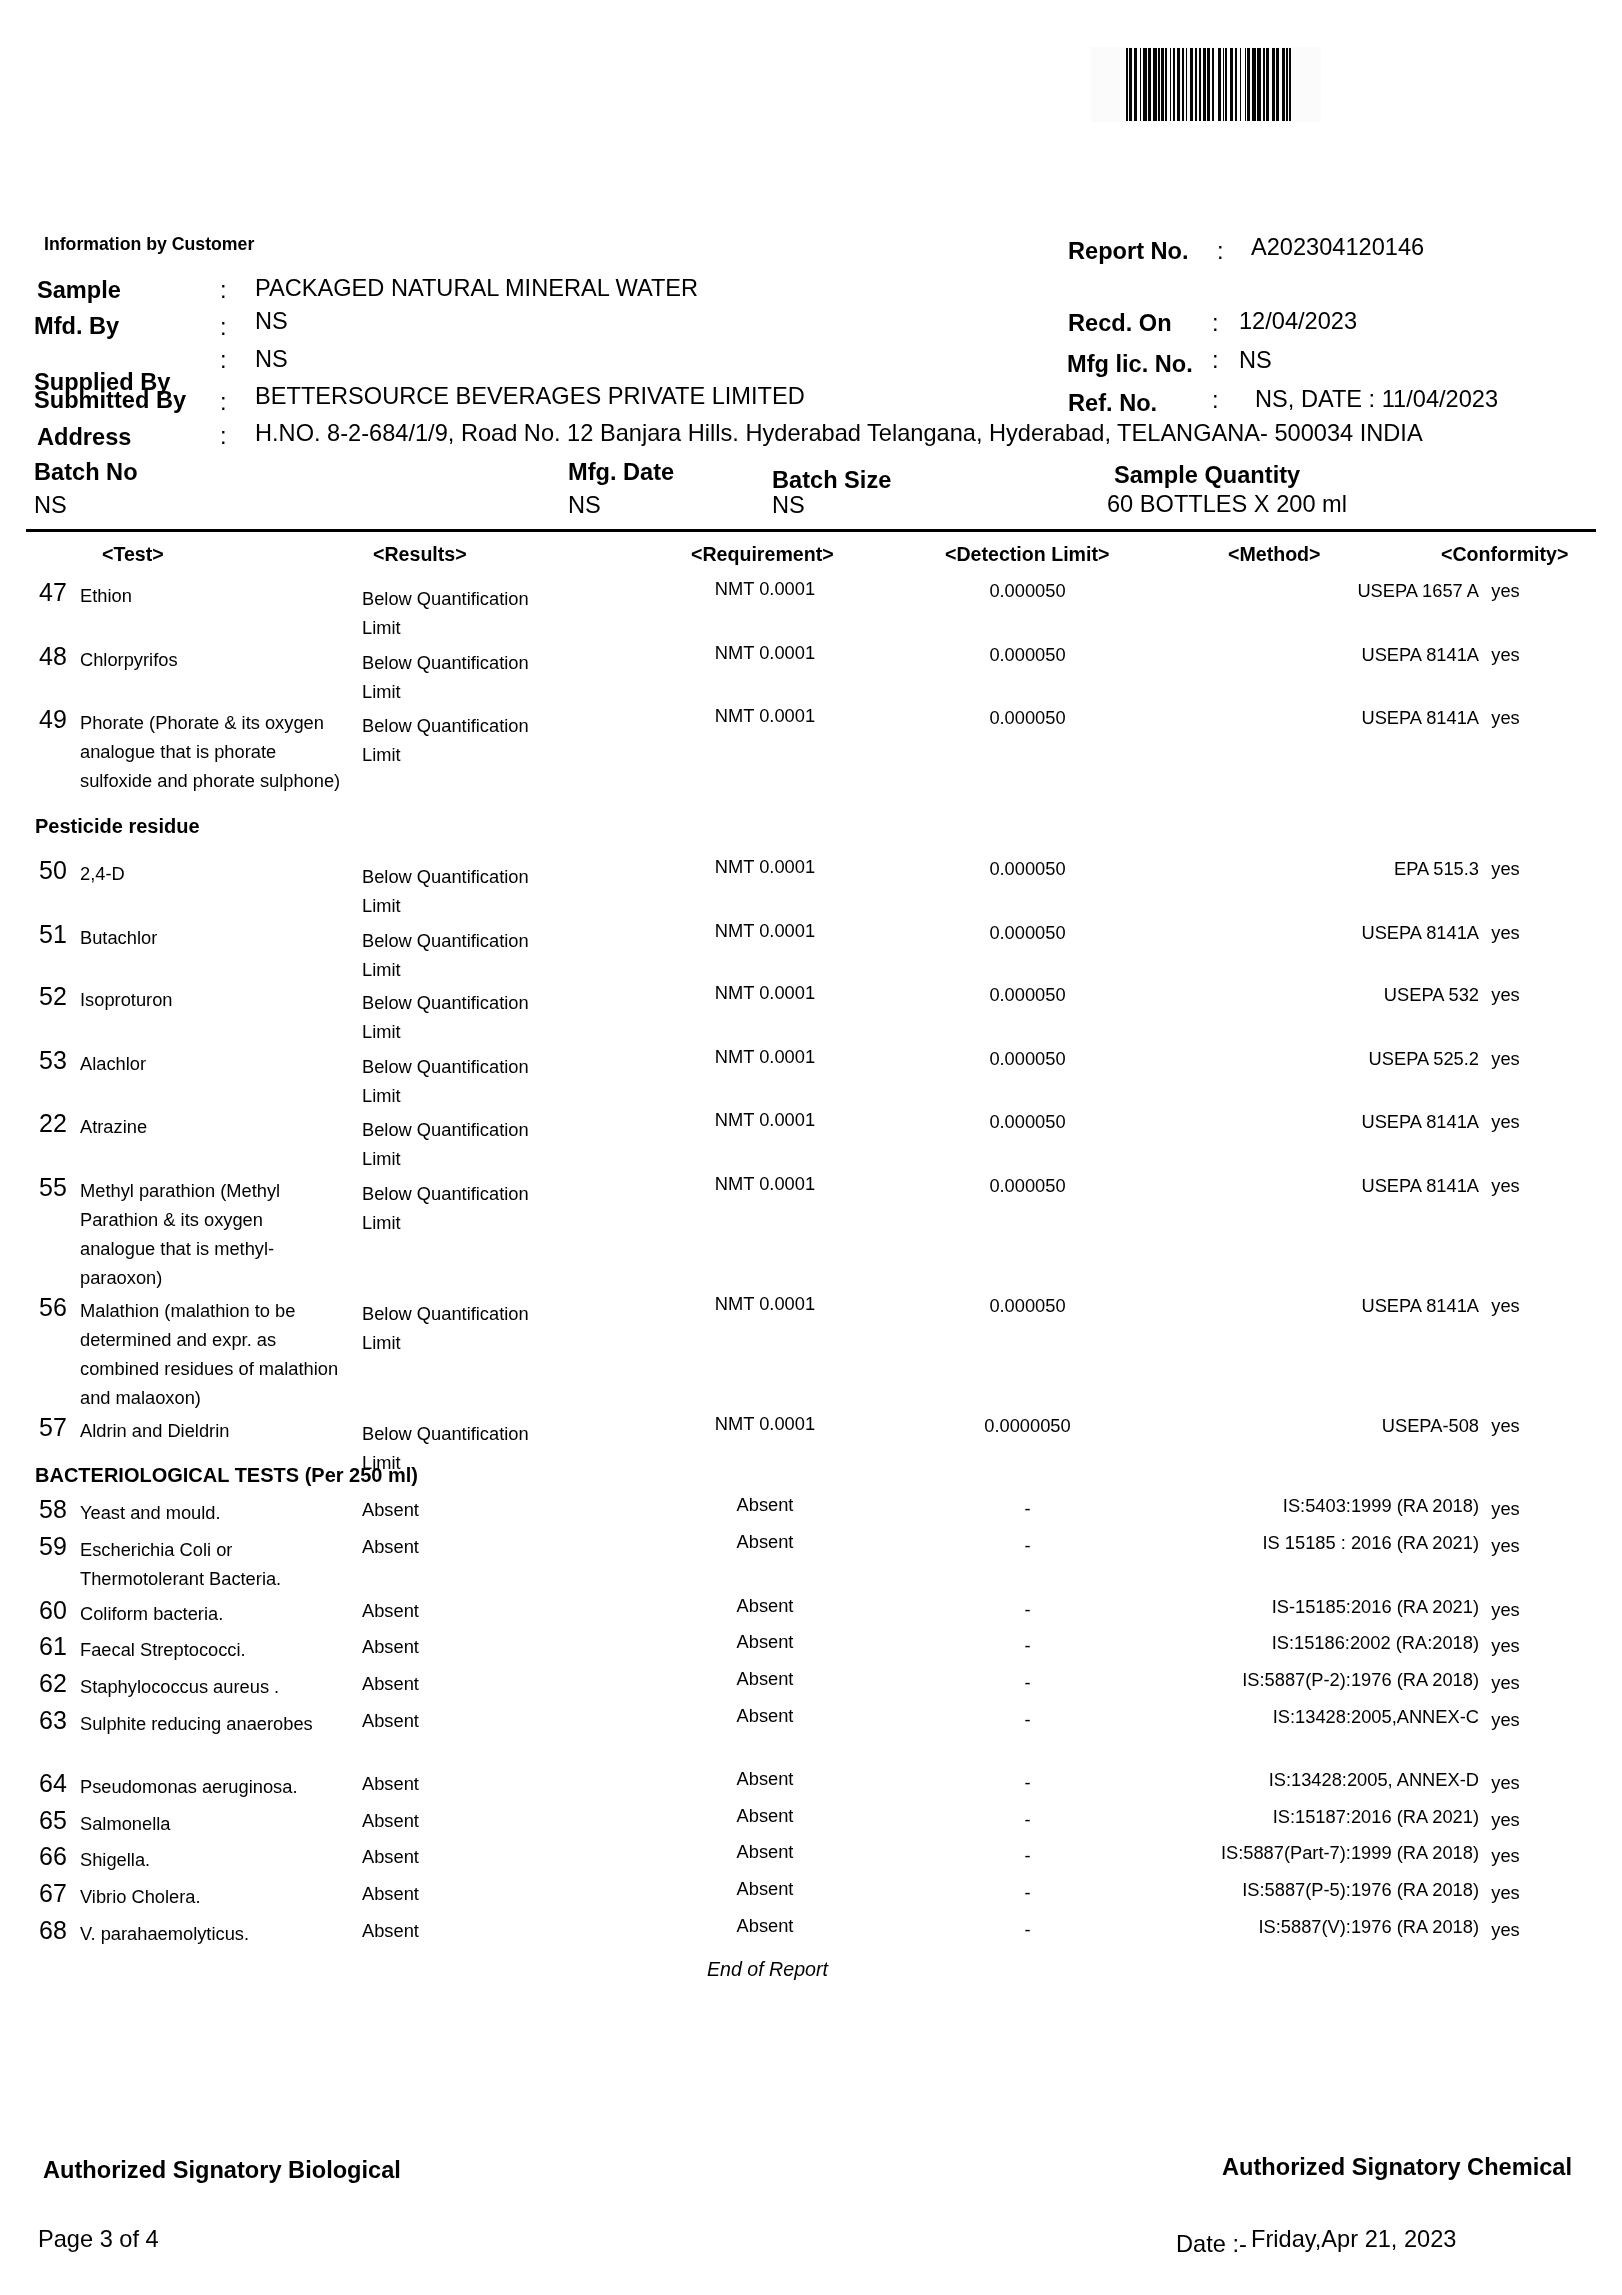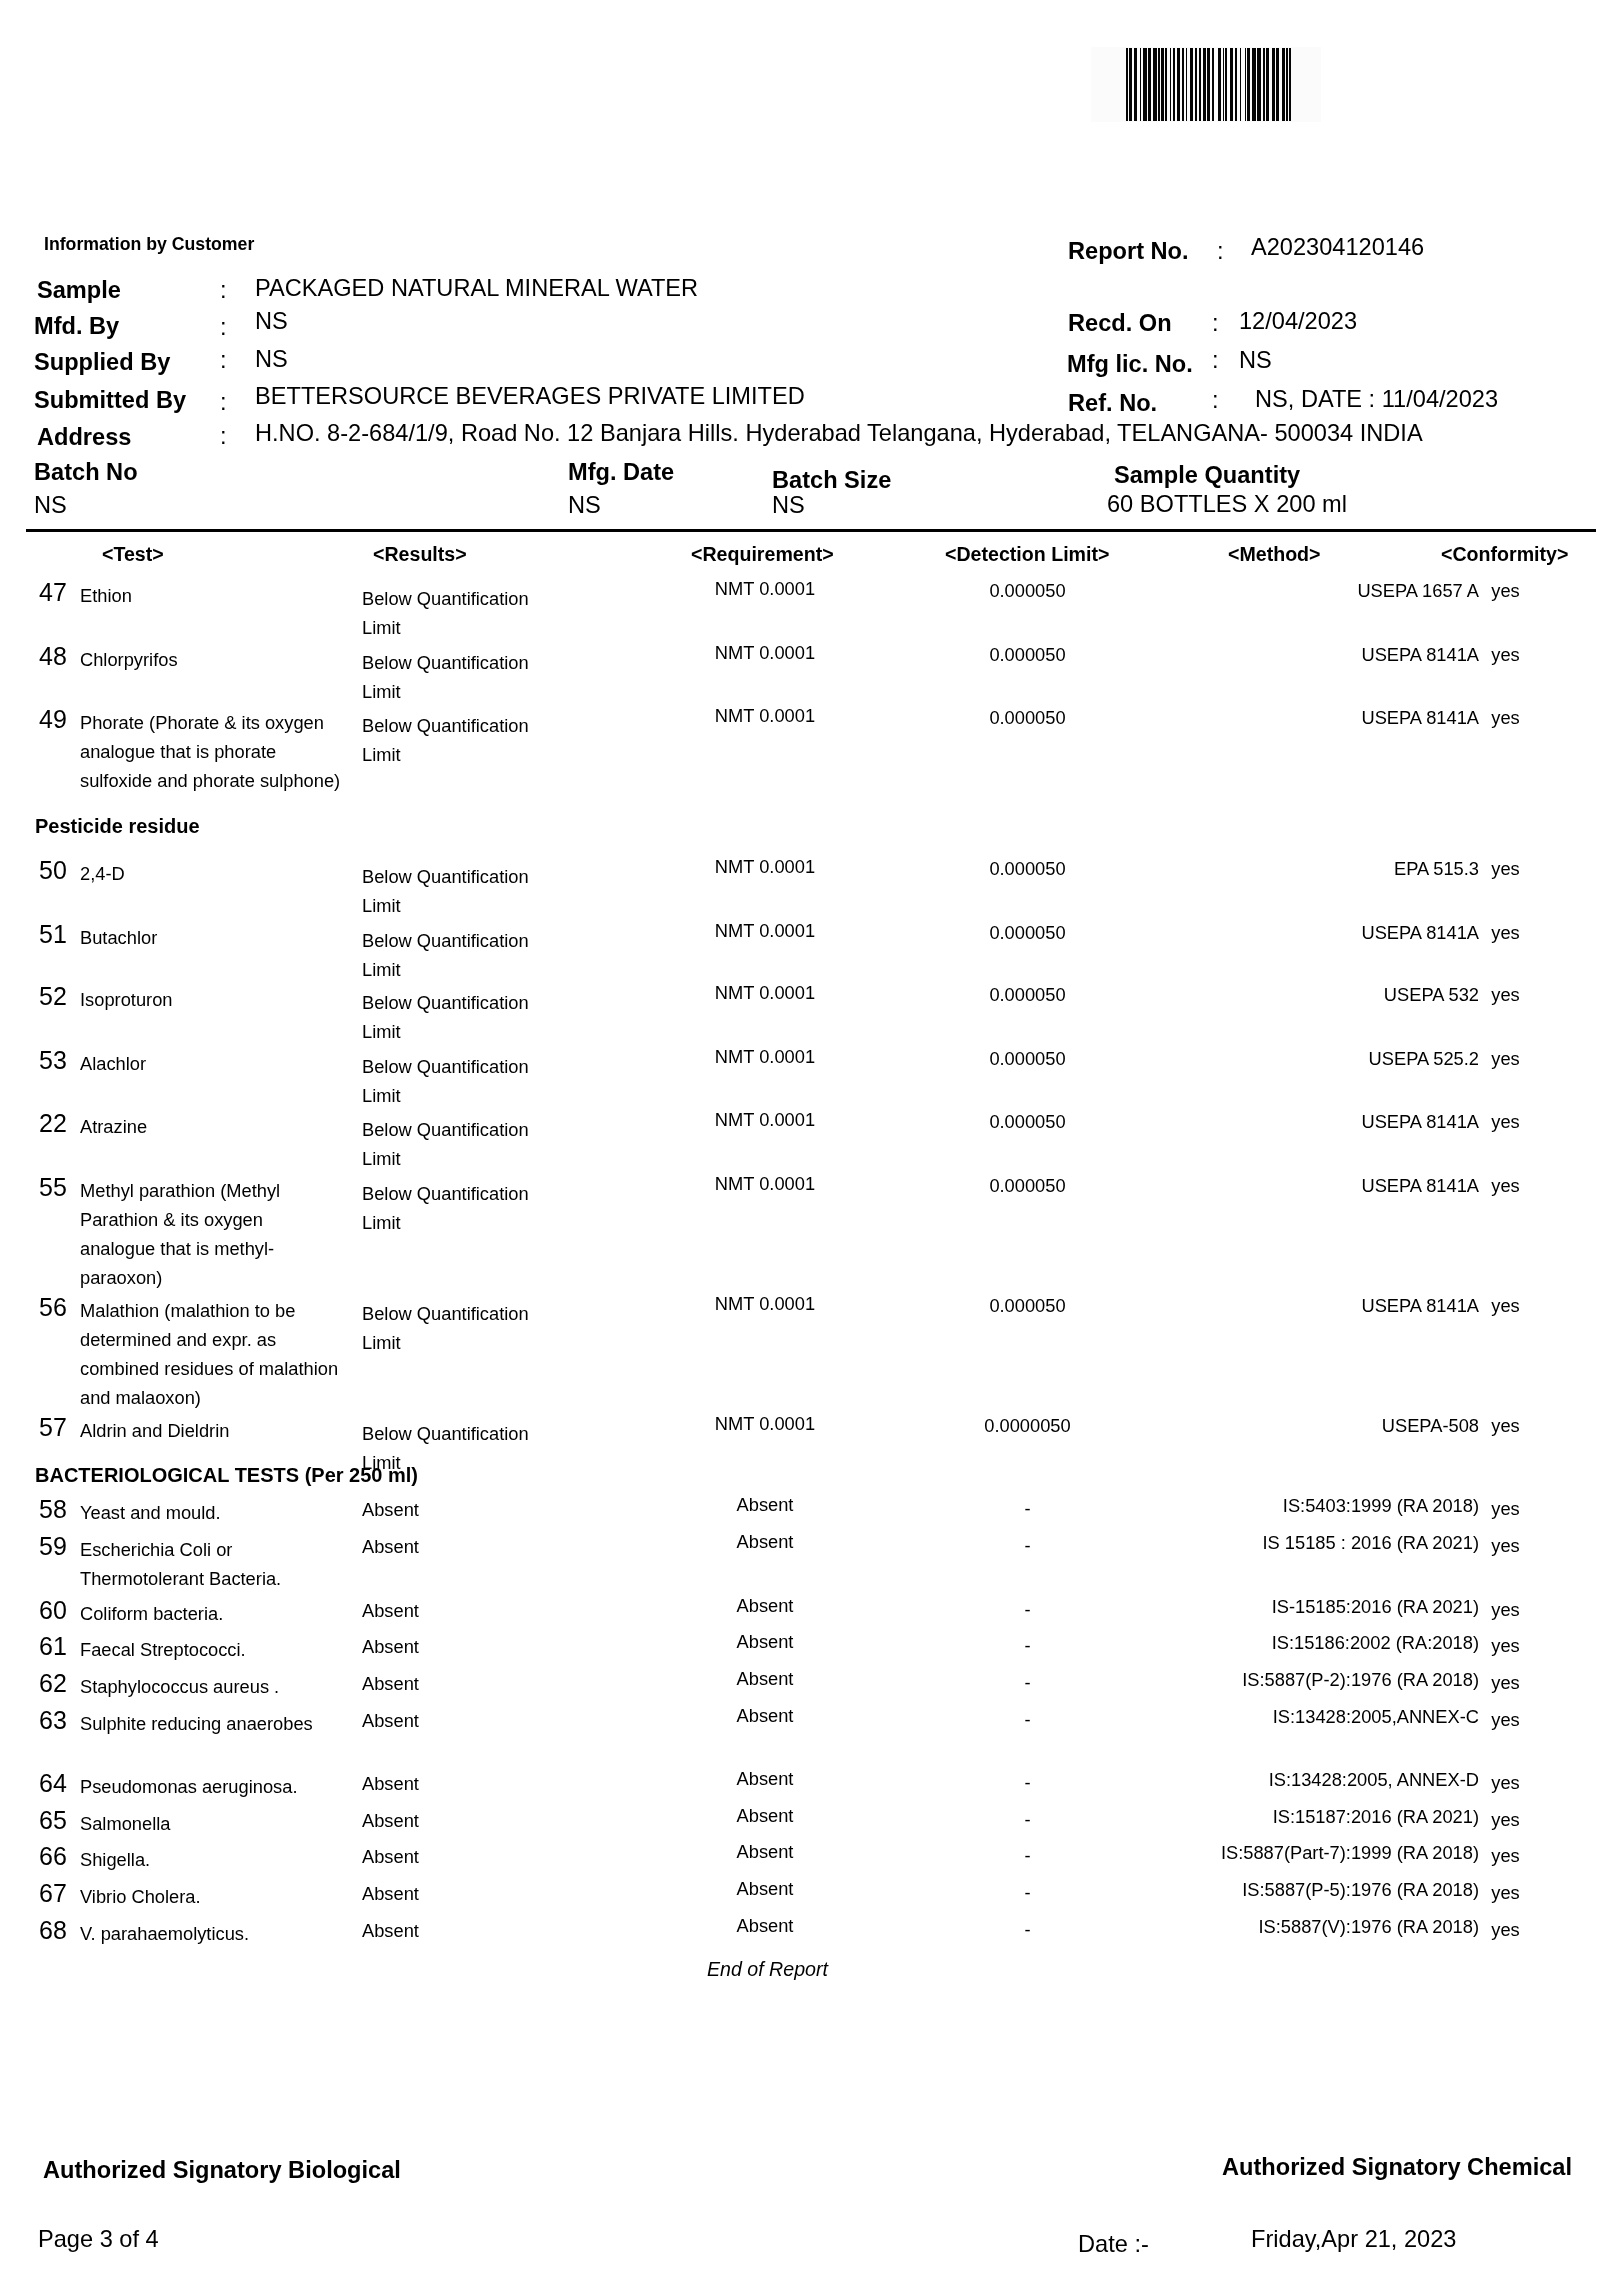--- a/index.html
+++ b/index.html
@@ -129,21 +129,21 @@
 <div class="abs b" style="left:44px; top:234px; font-size:17.7px;">Information by Customer</div>
 
 <div class="abs info-label" style="left:37px; top:277px;">Sample</div>
 <div class="abs info-colon" style="left:220px; top:277px;">:</div>
 <div class="abs info-val" style="left:255px; top:275px;">PACKAGED NATURAL MINERAL WATER</div>
 
 <div class="abs info-label" style="left:34px; top:313px;">Mfd. By</div>
 <div class="abs info-colon" style="left:220px; top:314px;">:</div>
 <div class="abs info-val" style="left:255px; top:308px;">NS</div>
 
-<div class="abs info-label" style="left:34px; top:349px;">Supplied By</div>
+<div class="abs info-label" style="left:34px; top:369px;">Supplied By</div>
 <div class="abs info-colon" style="left:220px; top:347px;">:</div>
 <div class="abs info-val" style="left:255px; top:346px;">NS</div>
 
 <div class="abs info-label" style="left:34px; top:387px;">Submitted By</div>
 <div class="abs info-colon" style="left:220px; top:389px;">:</div>
 <div class="abs info-val" style="left:255px; top:383px;">BETTERSOURCE BEVERAGES PRIVATE LIMITED</div>
 
 <div class="abs info-label" style="left:37px; top:424px;">Address</div>
 <div class="abs info-colon" style="left:220px; top:423px;">:</div>
 <div class="abs info-val" style="left:255px; top:420px;">H.NO. 8-2-684/1/9, Road No. 12 Banjara Hills. Hyderabad Telangana, Hyderabad, TELANGANA- 500034 INDIA</div>
@@ -384,15 +384,15 @@
   </div>
 
 <div class="section-title" style="top:815px;">Pesticide residue</div>
 <div class="section-title" style="top:1464px;">BACTERIOLOGICAL TESTS (Per 250 ml)</div>
 
 <div id="end-of-report">End of Report</div>
 
 <div class="sig" style="left:43px; top:2157px;">Authorized Signatory Biological</div>
 <div class="sig" style="left:1222px; top:2154px;">Authorized Signatory Chemical</div>
 <div class="foot" style="left:38px; top:2226px;">Page 3 of 4</div>
-<div class="foot" style="left:1078px; top:2231px;">Date :-</div>
+<div class="foot" style="left:1176px; top:2231px;">Date :-</div>
 <div class="foot" style="left:1251px; top:2226px;">Friday,Apr 21, 2023</div>
 
 
 </body></html>

